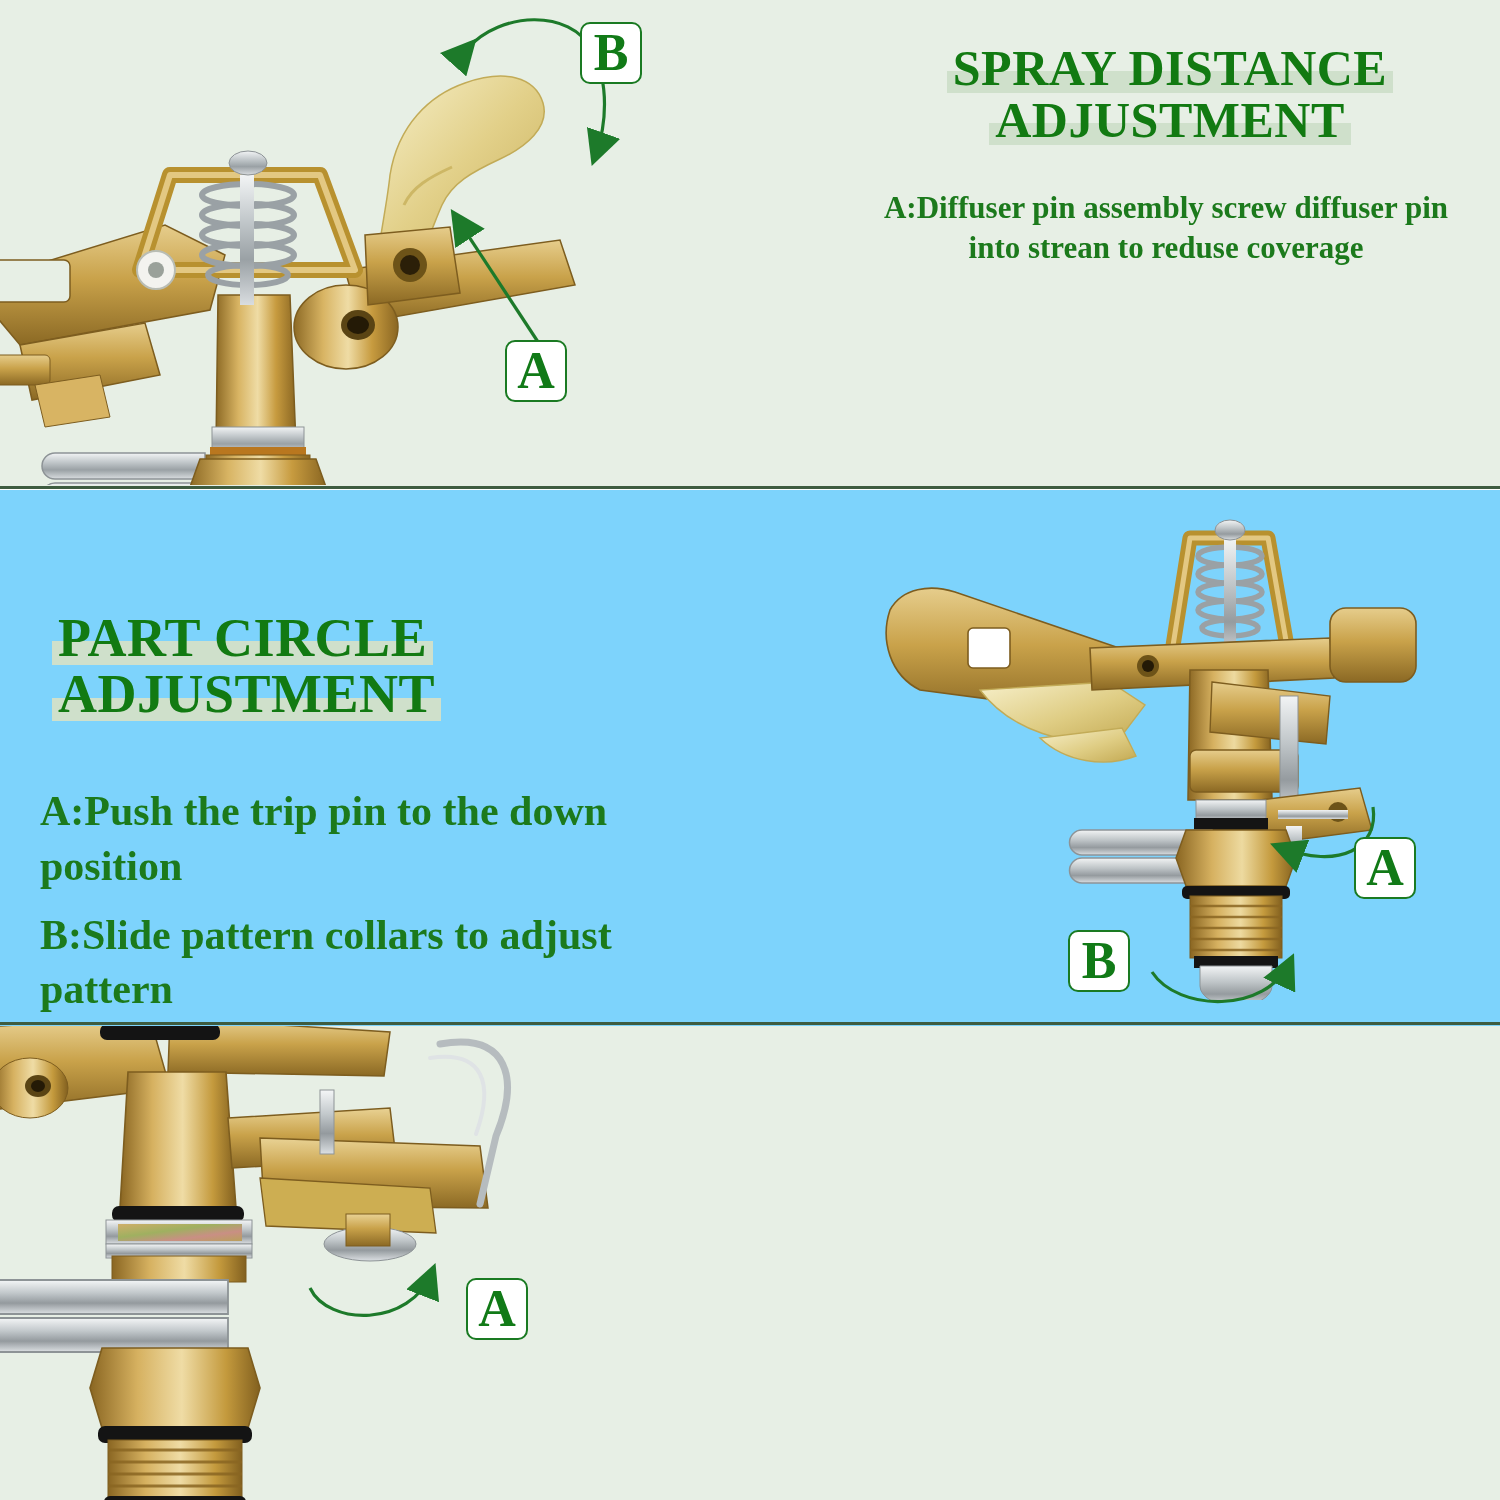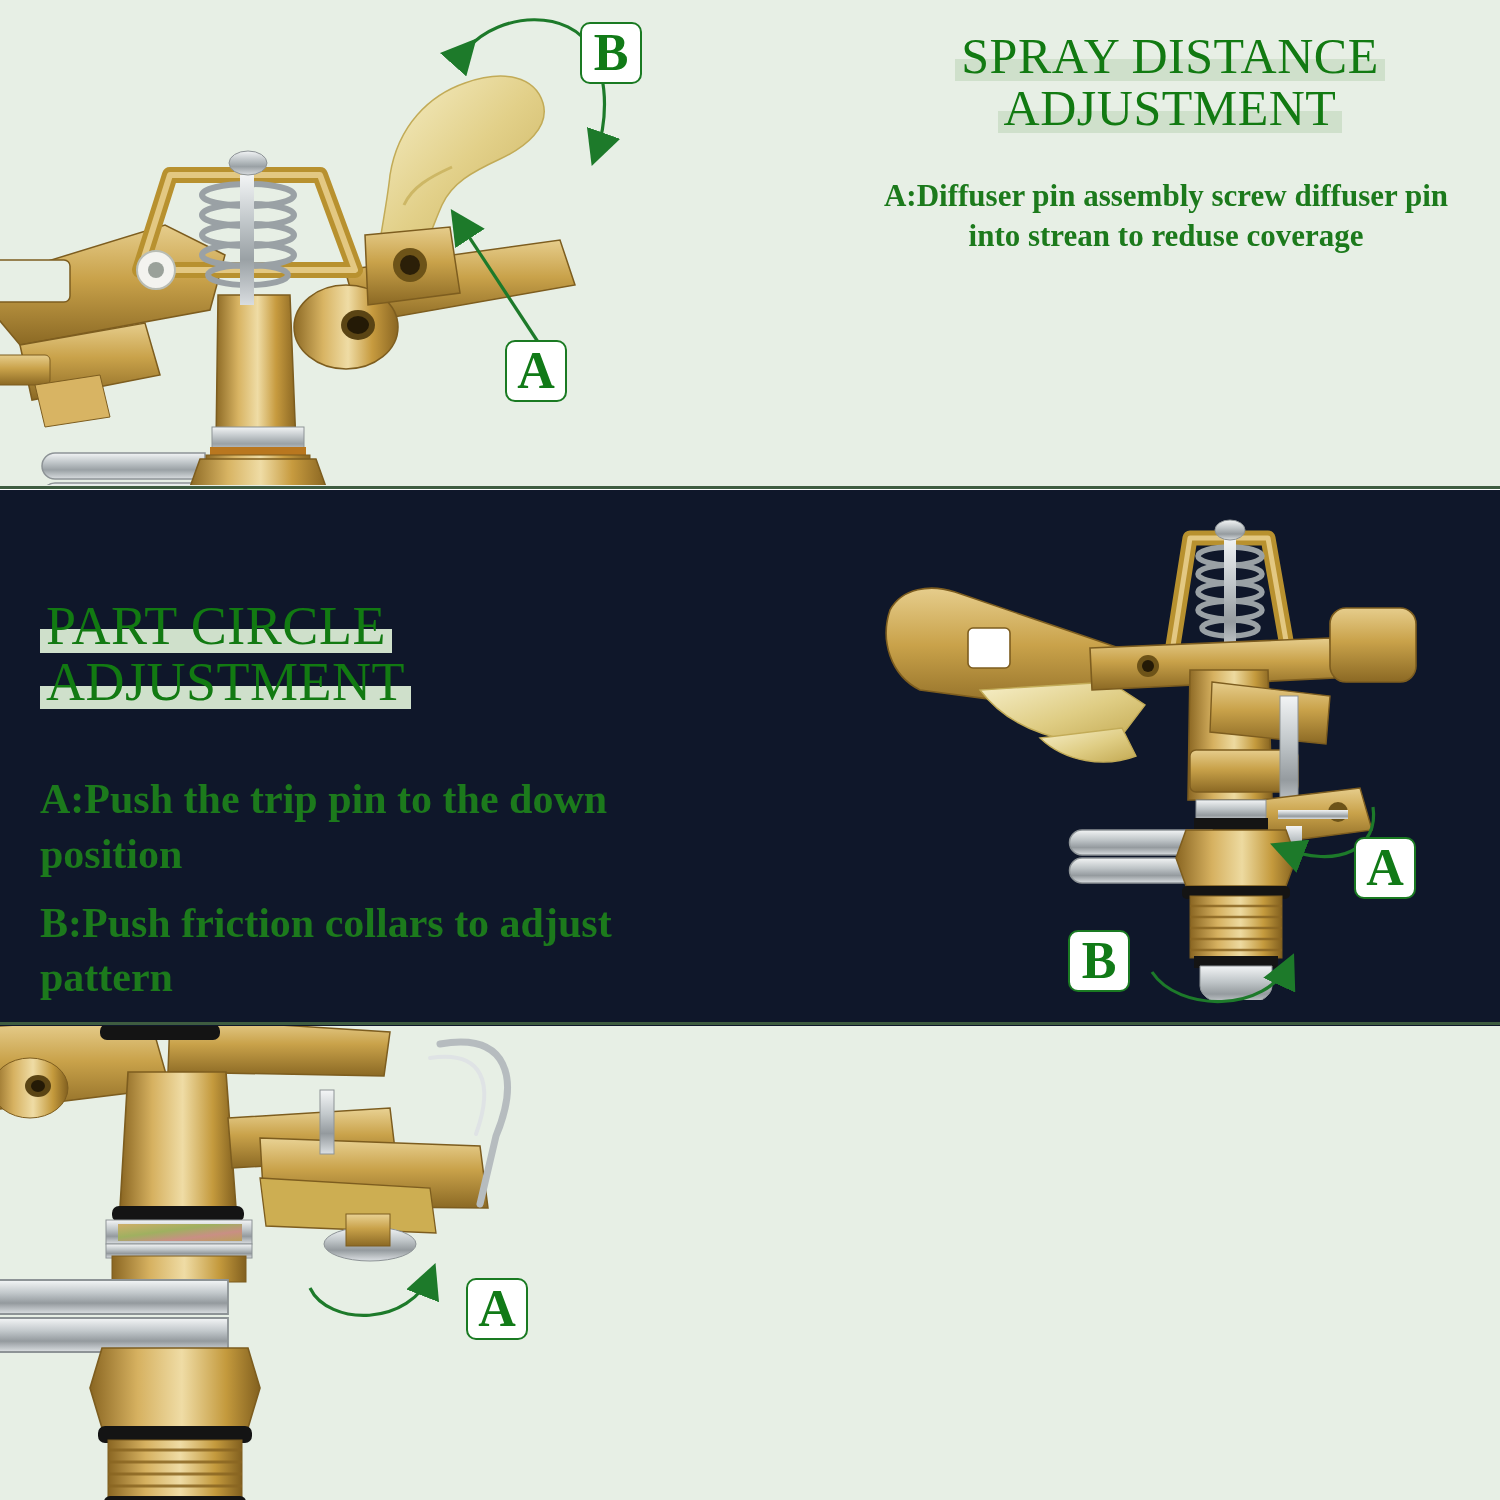--- a/index.html
+++ b/index.html
@@ -7,36 +7,36 @@
     width:1500px;height:1500px;
     font-family:"Liberation Serif","DejaVu Serif",serif;
     background:#ffffff;
     overflow:hidden;
   }
   #sheet{position:relative;width:1500px;height:1500px;}
 
   
   .panel{position:absolute;left:0;width:1500px;overflow:hidden;}
   #panel-spray{top:0;height:486px;background:#e7efe5;}
-  #panel-part {top:490px;height:692px;background:#0f172a;}
+  #panel-part {top:490px;height:692px;background:#7dd3fc;}
   #panel-all  {top:1026px;height:474px;background:#e7efe5;}
 
   .divider{position:absolute;left:0;width:1500px;height:3px;
            background:#3e5c40;}
   #div1{top:486px;}
   #div2{top:1022px;}
 
   
   .textcol{position:absolute;}
   .title{
     color:#127a12;
-    font-weight:normal;
+    font-weight:bold;
     letter-spacing:.5px;
     line-height:1.04;
-    margin:0;
+    margin:12px;
   }
   .title .ln{position:relative;display:inline-block;padding:0 6px;}
   .title .ln::before{
     content:"";position:absolute;left:0;right:0;
     top:56%;height:42%;
     background:#cfe0cb;z-index:-1;
   }
   .title{position:relative;z-index:1;}
 
   .body{
@@ -194,21 +194,21 @@
 
   <section class="panel" id="panel-part">
 
     <div class="textcol" style="left:40px;top:108px;width:640px;">
       <h1 class="title" style="font-size:54px;text-align:left;">
         <span class="ln">PART CIRCLE</span><br>
         <span class="ln">ADJUSTMENT</span>
       </h1>
       <div class="body" style="font-size:42px;text-align:left;margin-top:62px;">
         <p>A:Push the trip pin to the down position</p>
-        <p>B:Push friction collars to adjust pattern</p>
+        <p>B:Slide pattern collars to adjust pattern</p>
       </div>
     </div>
 
     <div class="art" style="left:860px;top:10px;">
       <svg width="620" height="500" viewBox="0 0 620 500">
         <defs>
           <linearGradient id="b2V" x1="0" y1="0" x2="1" y2="0">
             <stop offset="0%" stop-color="#8a6622"></stop>
             <stop offset="30%" stop-color="#d6b160"></stop>
             <stop offset="55%" stop-color="#eddaa0"></stop>

